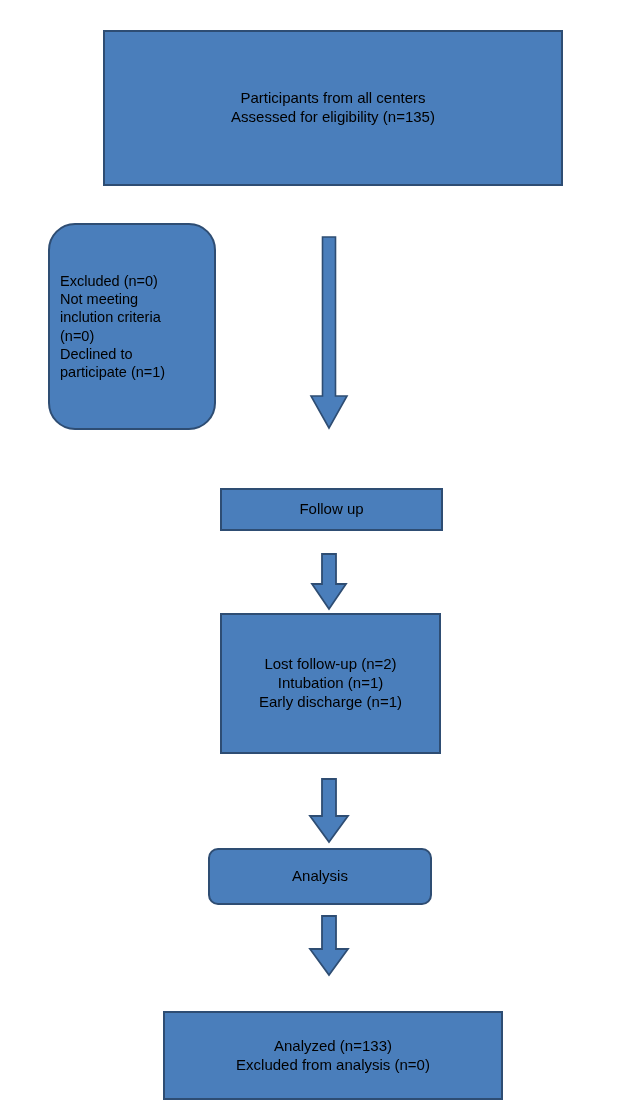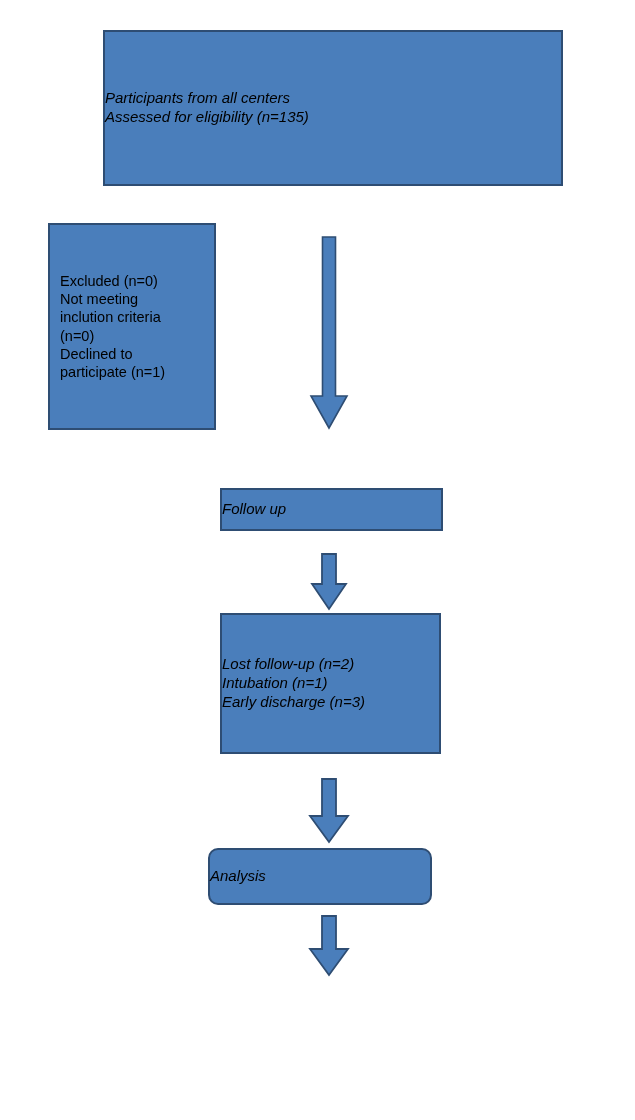--- a/index.html
+++ b/index.html
@@ -25,28 +25,28 @@
     background: #4A7EBB;
     border: 2px solid #2E4D73;
     display: flex;
     flex-direction: column;
     justify-content: center;
     color: #000000;
     font-size: 15px;
     line-height: 1.25;
   }
   .node.center {
-    align-items: flex-start;
+    align-items: center;
     text-align: center;
-    font-style: italic;
   }
   .node.left {
     align-items: flex-start;
     text-align: left;
     padding-left: 10px;
+    border-radius: 27px;
   }
   .node .line {
     display: block;
     white-space: pre-wrap;
   }
   .node.center .line + .line {
   }
   .node.left .line + .line {
   }
 
@@ -100,33 +100,37 @@
 
   <div class="arrow" id="arrow-followup-lost">
     <svg width="38" height="58" viewBox="0 0 38 58" xmlns="http://www.w3.org/2000/svg">
       <polygon points="12,1 26,1 26,31 36,31 19,56 2,31 12,31" fill="#4A7EBB" stroke="#2E4D73" stroke-width="1.8" stroke-linejoin="miter"></polygon>
     </svg>
   </div>
 
   <div class="node center" id="box-lost">
     <span class="line">Lost follow-up (n=2)</span>
     <span class="line">Intubation (n=1)</span>
-    <span class="line">Early discharge (n=3)</span>
+    <span class="line">Early discharge (n=1)</span>
   </div>
 
   <div class="arrow" id="arrow-lost-analysis">
     <svg width="44" height="66" viewBox="0 0 44 66" xmlns="http://www.w3.org/2000/svg">
       <polygon points="15,1 29,1 29,38 41,38 22,64 3,38 15,38" fill="#4A7EBB" stroke="#2E4D73" stroke-width="1.8" stroke-linejoin="miter"></polygon>
     </svg>
   </div>
 
   <div class="node center" id="box-analysis">
     <span class="line">Analysis</span>
   </div>
 
   <div class="arrow" id="arrow-analysis-analyzed">
     <svg width="44" height="62" viewBox="0 0 44 62" xmlns="http://www.w3.org/2000/svg">
       <polygon points="15,1 29,1 29,34 41,34 22,60 3,34 15,34" fill="#4A7EBB" stroke="#2E4D73" stroke-width="1.8" stroke-linejoin="miter"></polygon>
     </svg>
   </div>
 
+  <div class="node center" id="box-analyzed">
+    <span class="line">Analyzed (n=133)</span>
+    <span class="line">Excluded from analysis (n=0)</span>
+  </div>
 
 </div>
 
 </body></html>

